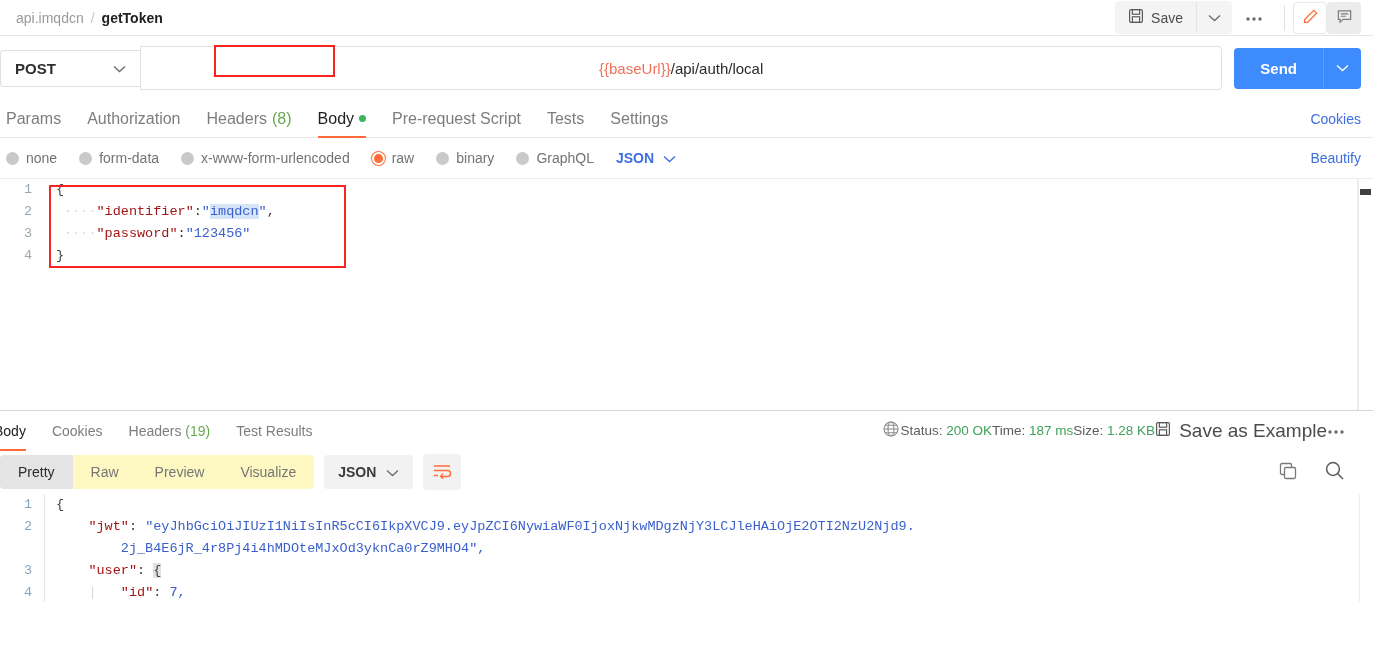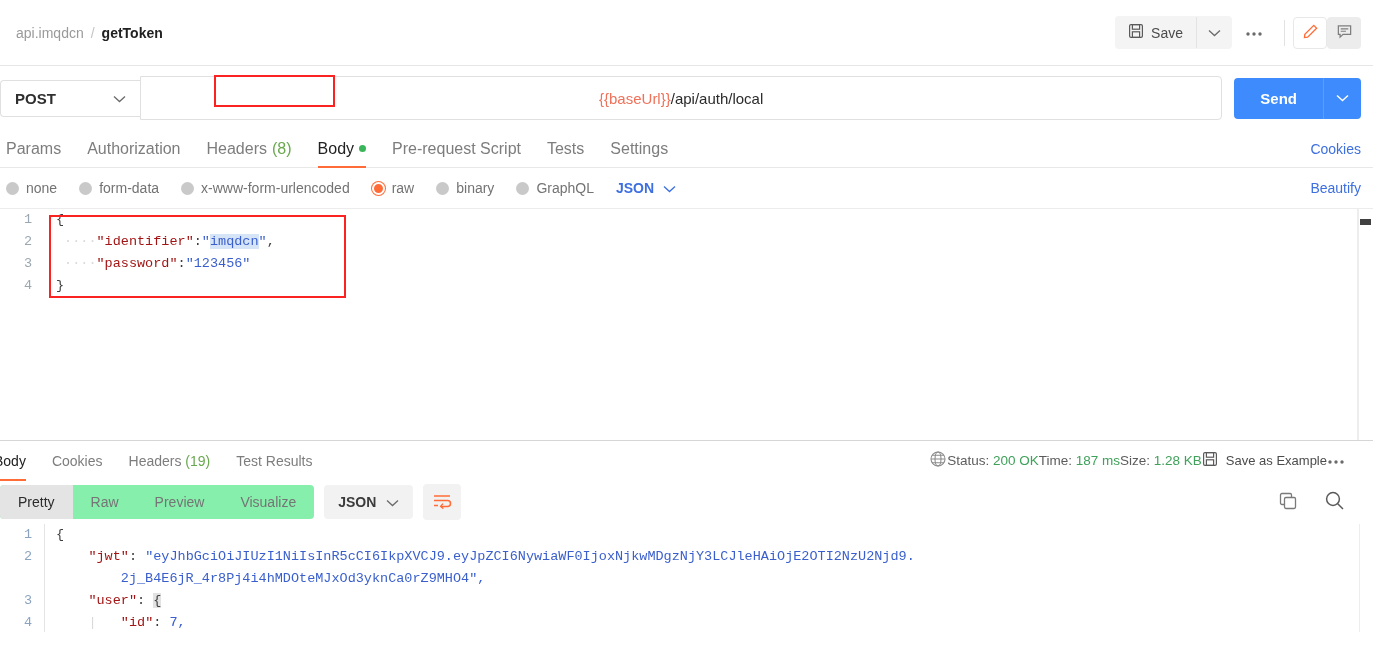--- a/index.html
+++ b/index.html
@@ -8,21 +8,21 @@
     background: #ffffff;
     font-family: "Liberation Sans", sans-serif;
     font-size: 13px;
     color: #2c2c2c;
     overflow: hidden;
   }
   .app { position: relative; width: 1373px; height: 648px; }
 
   
   .topbar {
-    height: 66px; display: flex; align-items: center;
+    height: 36px; display: flex; align-items: center;
     border-bottom: 1px solid #e6e6e6;
     padding: 0 12px 0 16px;
   }
   .breadcrumb { display: flex; align-items: center; gap: 7px; font-size: 14px; }
   .bc-collection { color: #9a9a9a; }
   .bc-sep { color: #c4c4c4; }
   .bc-request { color: #212121; font-weight: bold; }
   .topbar-right { margin-left: auto; display: flex; align-items: center; gap: 0; }
   .save-group { display: flex; align-items: center; background: #f4f4f4; border-radius: 4px; overflow: hidden; }
   .save-btn {
@@ -125,25 +125,25 @@
   .resptabs { display: flex; align-items: center; gap: 26px; height: 40px; padding-left: 0; }
   .rsptab { font-size: 14px; color: #7d7d7d; cursor: pointer; height: 40px;
     display: flex; align-items: center; position: relative; }
   .rsptab.active { color: #212121; }
   .rsptab.active::after {
     content: ""; position: absolute; left: 0; right: 0; bottom: 0; height: 2px; background: #ff6c37;
   }
   .meta-right { margin-left: auto; display: flex; align-items: center; padding-right: 28px; }
   .meta-item { font-size: 13.5px; color: #5c5c5c; }
   .meta-item b { font-weight: normal; color: #3fa15a; }
-  .save-example { display: flex; align-items: center; gap: 8px; font-size: 13px; color: #4c4c4c; cursor: pointer; }
+  .save-example { display: flex; align-items: flex-end; gap: 8px; font-size: 19px; color: #4c4c4c; cursor: pointer; }
 
   
   .resp-toolbar { display: flex; align-items: center; height: 44px; padding: 0 10px 0 0; gap: 0; }
-  .seg { display: flex; background: #86efac; border-radius: 4px; overflow: hidden; }
+  .seg { display: flex; background: #fef9c3; border-radius: 4px; overflow: hidden; }
   .seg-item { padding: 9px 18px; font-size: 14px; color: #757575; cursor: pointer; }
   .seg-item.active { background: #e4e4e4; color: #2b2b2b; }
   .fmt-sel { display: flex; align-items: center; gap: 10px; background: #f2f2f2;
     border-radius: 4px; padding: 9px 14px; margin-left: 10px;
     font-size: 14px; font-weight: bold; color: #3b3b3b; cursor: pointer; }
   .wrap-btn { margin-left: 10px; background: #f2f2f2; border-radius: 4px;
     width: 38px; height: 36px; display: flex; align-items: center; justify-content: center; cursor: pointer; }
   .resp-toolbar .tools-right { margin-left: auto; display: flex; align-items: center; gap: 26px; padding-right: 18px; }
 
   

